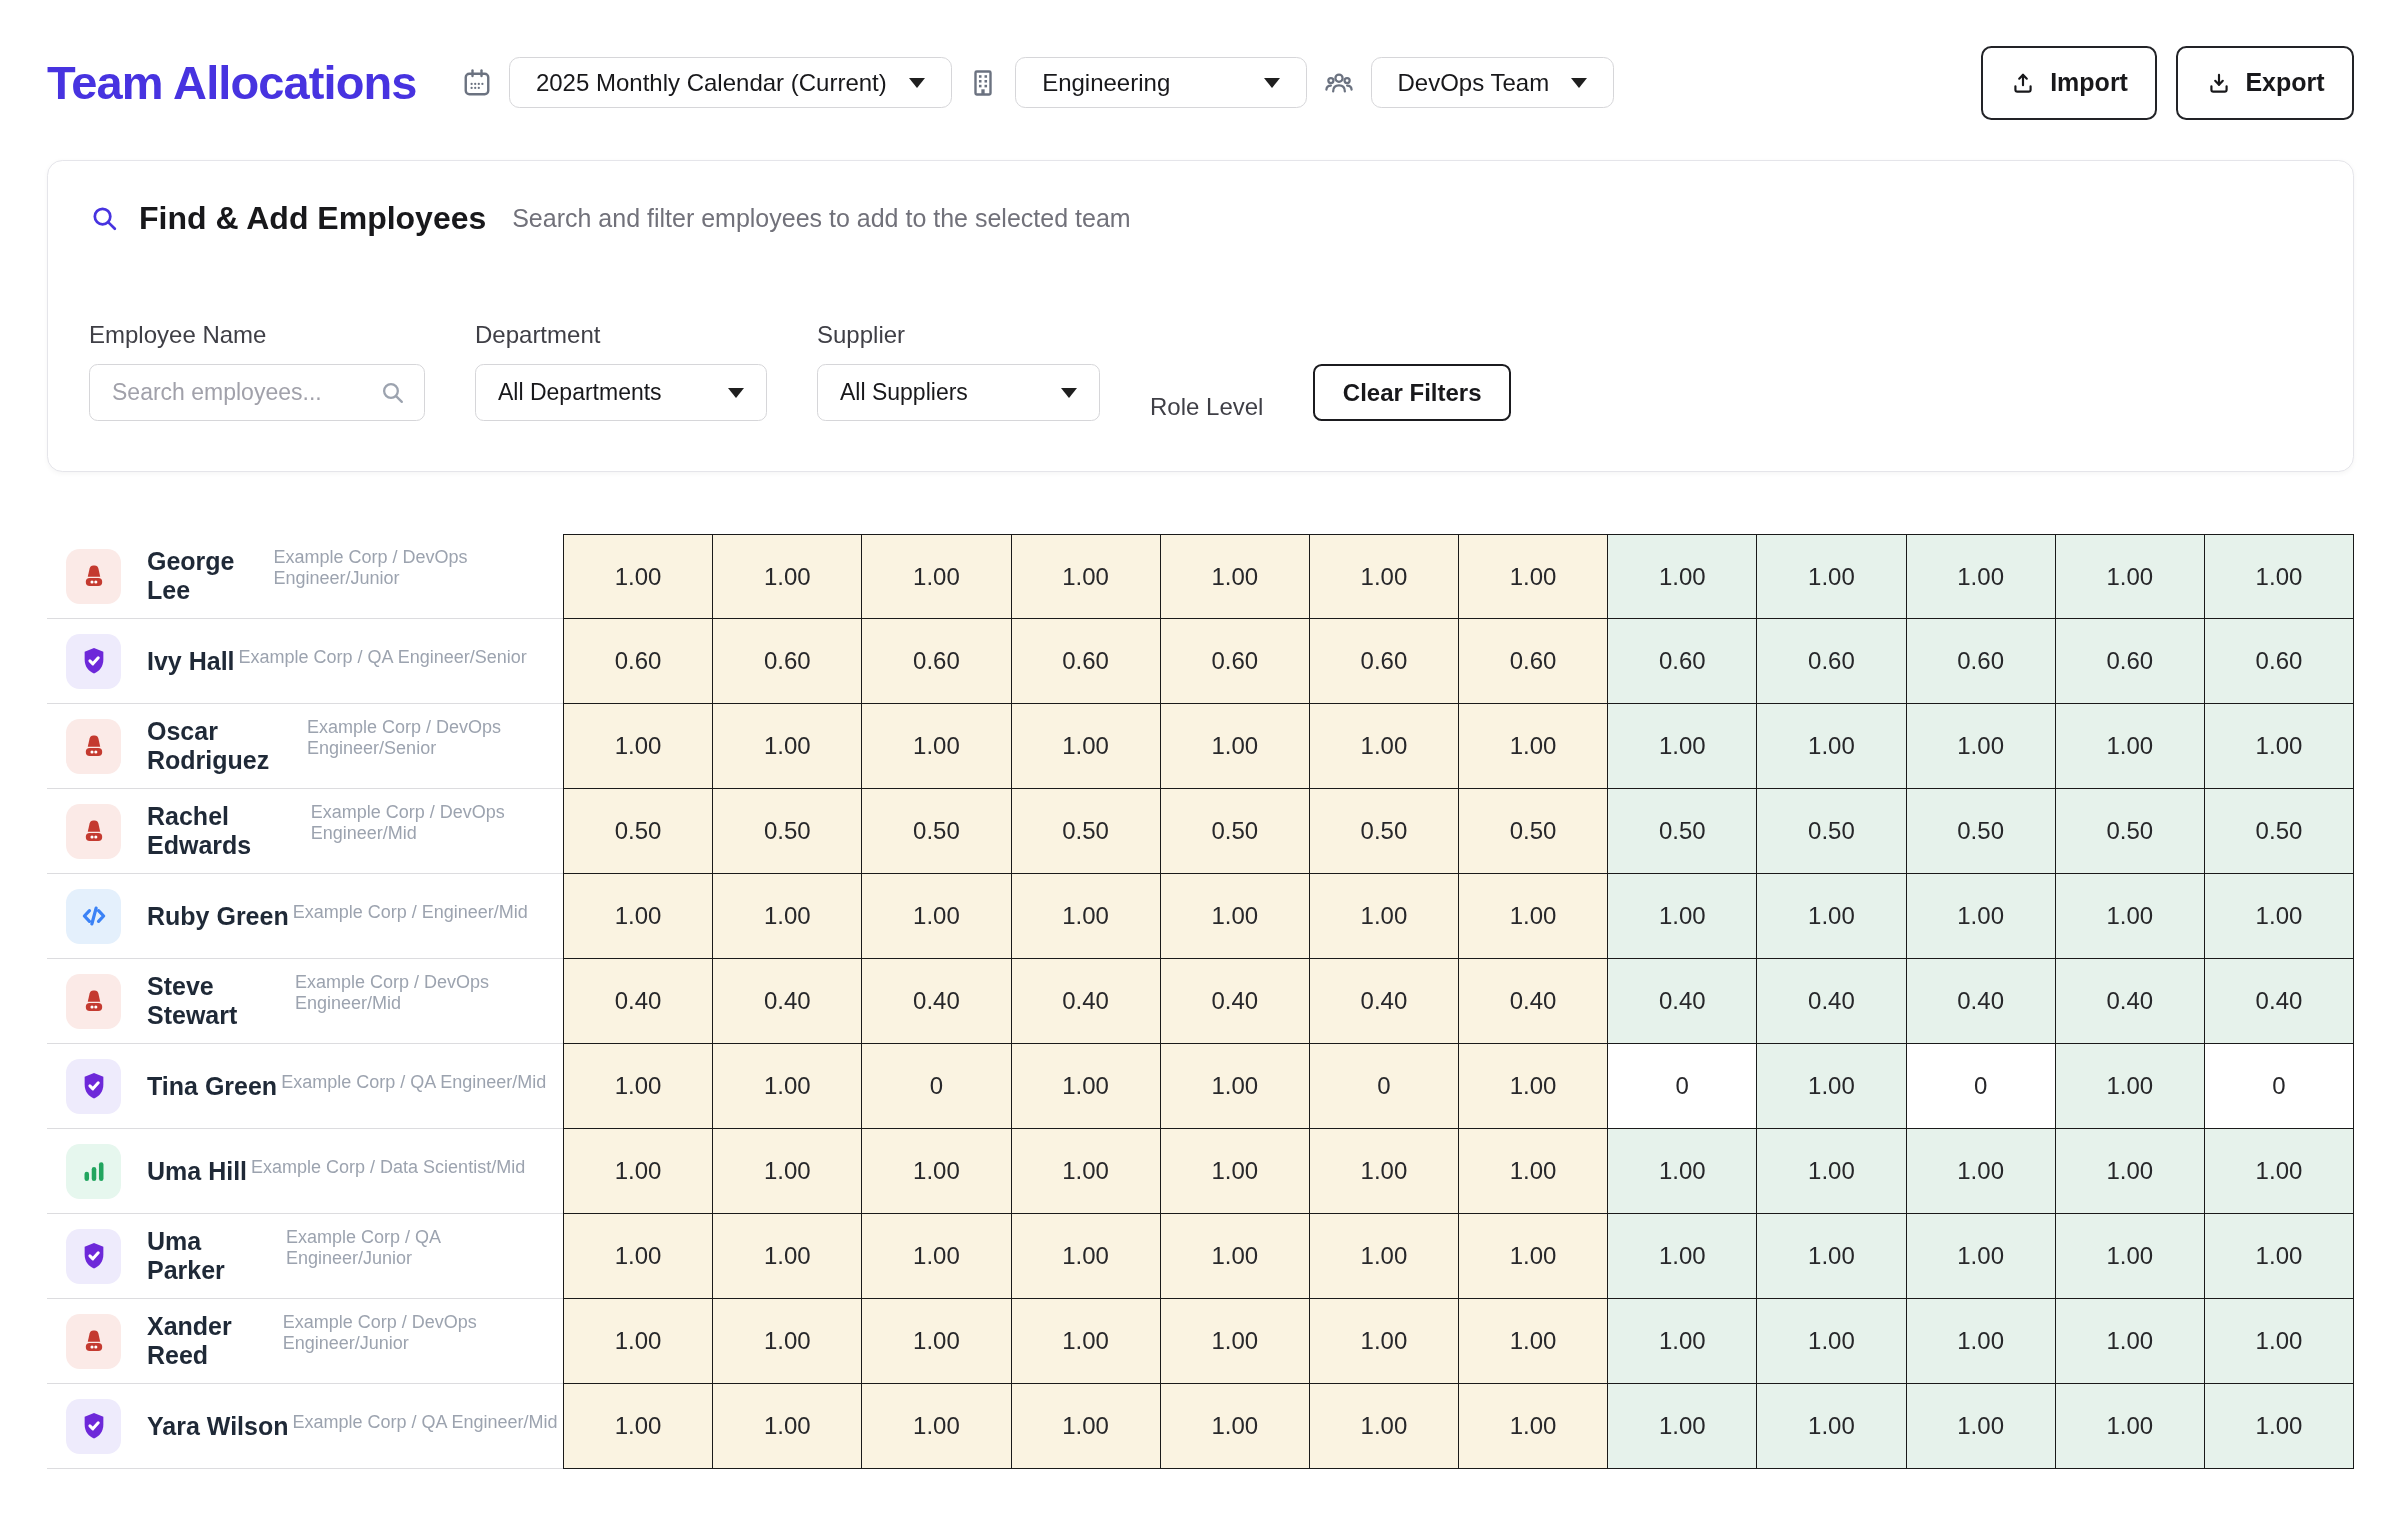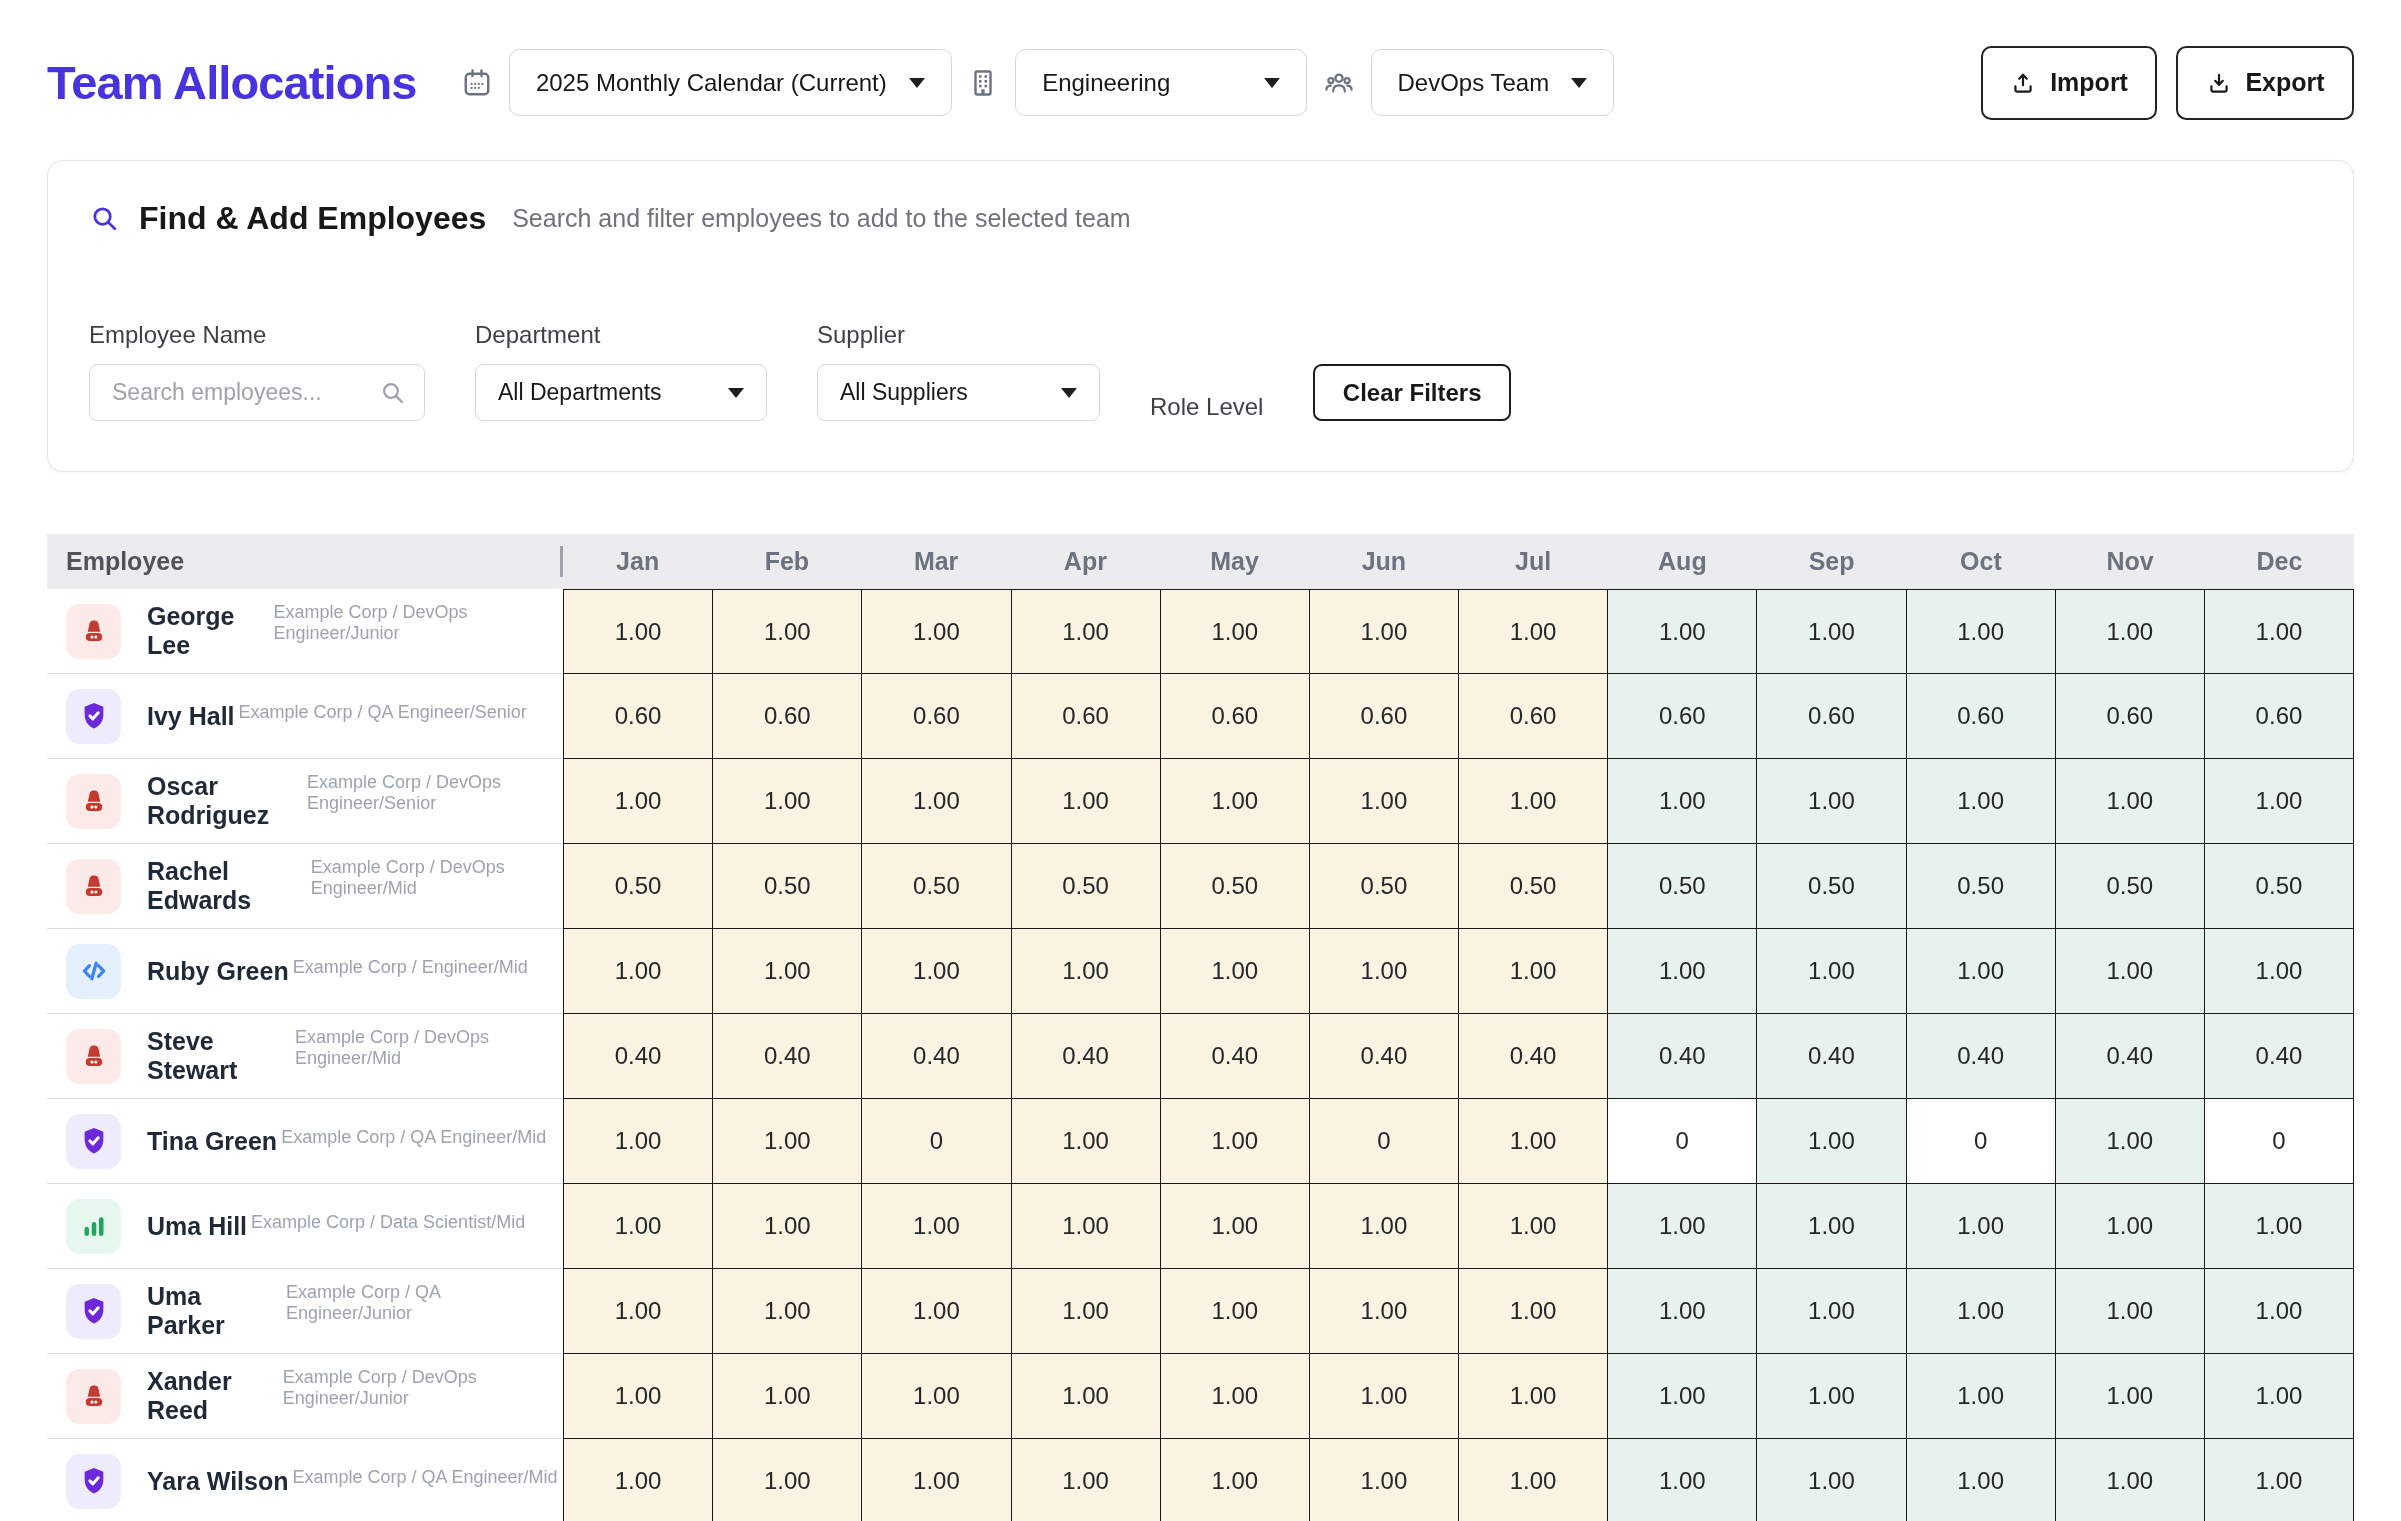--- a/index.html
+++ b/index.html
@@ -3,21 +3,21 @@
 <meta charset="utf-8">
 <style>
   * { box-sizing: border-box; margin: 0; padding: 0; }
   html, body { width: 2401px; height: 1521px; background: #ffffff; overflow: hidden;
     font-family: "Liberation Sans", "DejaVu Sans", sans-serif; color: #18181b; }
 
   
   .topbar { display: flex; align-items: center; margin: 48px 47px 0 47px; height: 69px; }
   .page-title { font-size: 47px; font-weight: 800; color: #4733e0; letter-spacing: -0.9px; margin-right: 29px; }
   .ctx-icon { width: 36px; height: 36px; color: #6b7280; margin: 0 13.7px; flex: none; }
-  .selectbox { height: 67px; border: 1.7px solid #d6d6d9; border-radius: 10.3px; background: #fff;
+  .selectbox { height: 51px; border: 1.7px solid #d6d6d9; border-radius: 10.3px; background: #fff;
     display: flex; align-items: center; gap: 22px; padding: 8px 26px; font-size: 24px; color: #18181b; }
   .selectbox .grow { flex: 1; }
   .caret { width: 0; height: 0; border-left: 8.6px solid transparent; border-right: 8.6px solid transparent;
     border-top: 10.3px solid #1f1f1f; flex: none; }
   .sel-cal { min-width: 396px; }
   .sel-dept { min-width: 292px; }
   .sel-team { min-width: 228px; }
   .topbar .spacer { flex: 1; }
   .btn { height: 74px; border: 2.6px solid #222327; border-radius: 10.3px; background: #fff;
     display: flex; align-items: center; gap: 13.7px; padding: 0 27.4px;
@@ -189,39 +189,20 @@
       </div>
     </div>
     <div class="fgroup">
       <span class="flabel">Role Level</span>
     </div>
     <button class="clear-btn">Clear Filters</button>
   </div>
 </div>
 
 <div class="table">
-  <div class="thead">
-    <div class="emp-h">
-      <span>Employee</span>
-      <span class="vdiv"></span>
-    </div>
-
-  <div class="m-h">Jan</div>
-      <div class="m-h">Feb</div>
-      <div class="m-h">Mar</div>
-      <div class="m-h">Apr</div>
-      <div class="m-h">May</div>
-      <div class="m-h">Jun</div>
-      <div class="m-h">Jul</div>
-      <div class="m-h">Aug</div>
-      <div class="m-h">Sep</div>
-      <div class="m-h">Oct</div>
-      <div class="m-h">Nov</div>
-      <div class="m-h">Dec</div>
-    </div>
   <div>
   <div class="trow">
     <div class="emp">
       <span class="avatar" style="background: rgb(251, 234, 231); color: rgb(196, 58, 48);">
             <svg viewBox="0 0 24 24" fill="currentColor">
               <path d="M7.6 12.6 L8.9 6.7 Q9.4 4.6 11.5 4.6 L12.5 4.6 Q14.6 4.6 15.1 6.7 L16.4 12.6 Z"></path>
               <rect x="6.2" y="13.4" width="11.6" height="5.6" rx="2.8"></rect>
               <circle cx="10.6" cy="16.2" r="1.1" fill="#fff"></circle>
               <circle cx="13.3" cy="16.2" r="1.1" fill="#fff"></circle>
             </svg>

